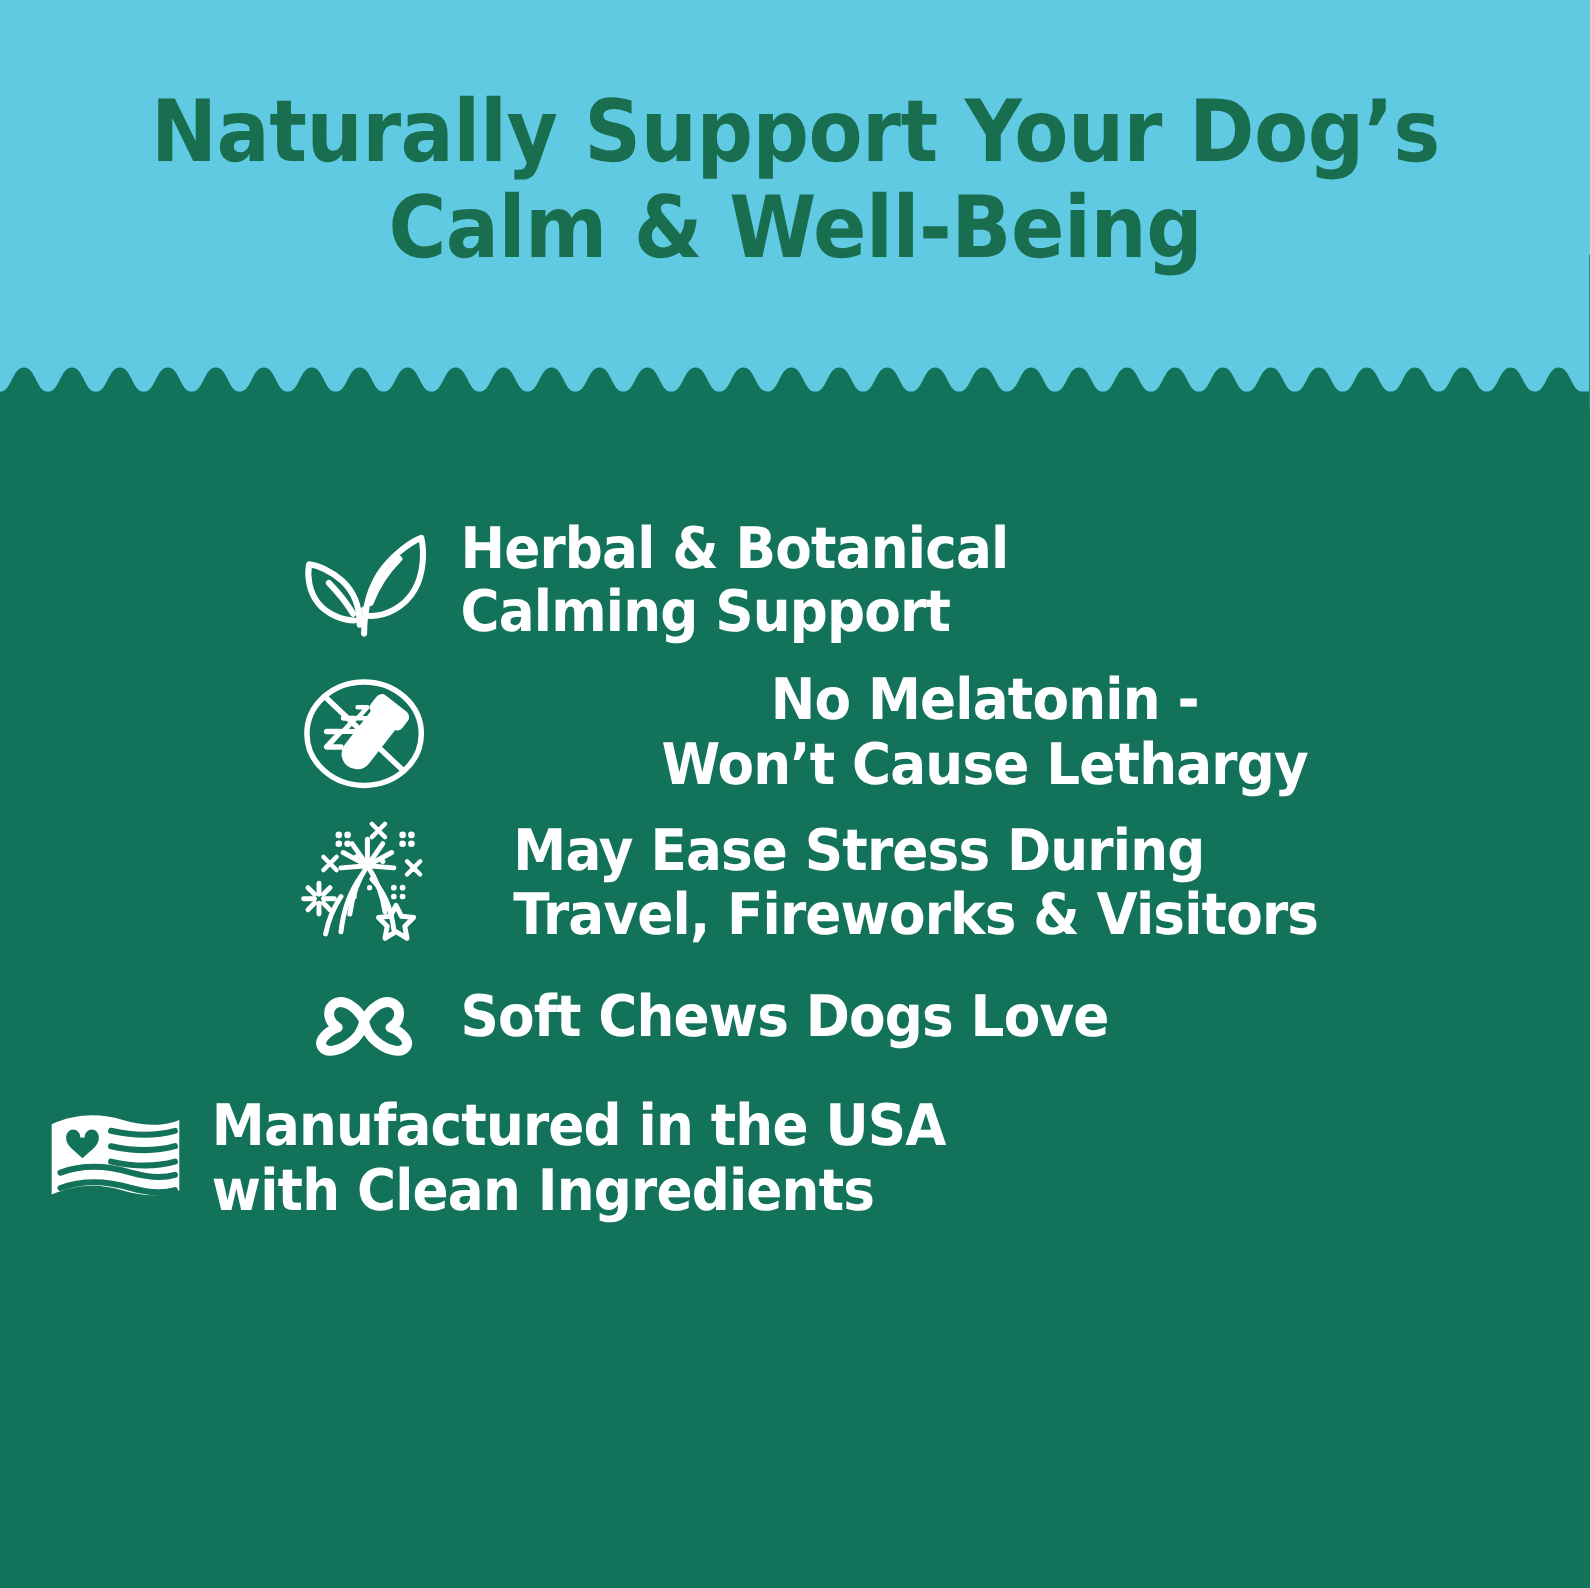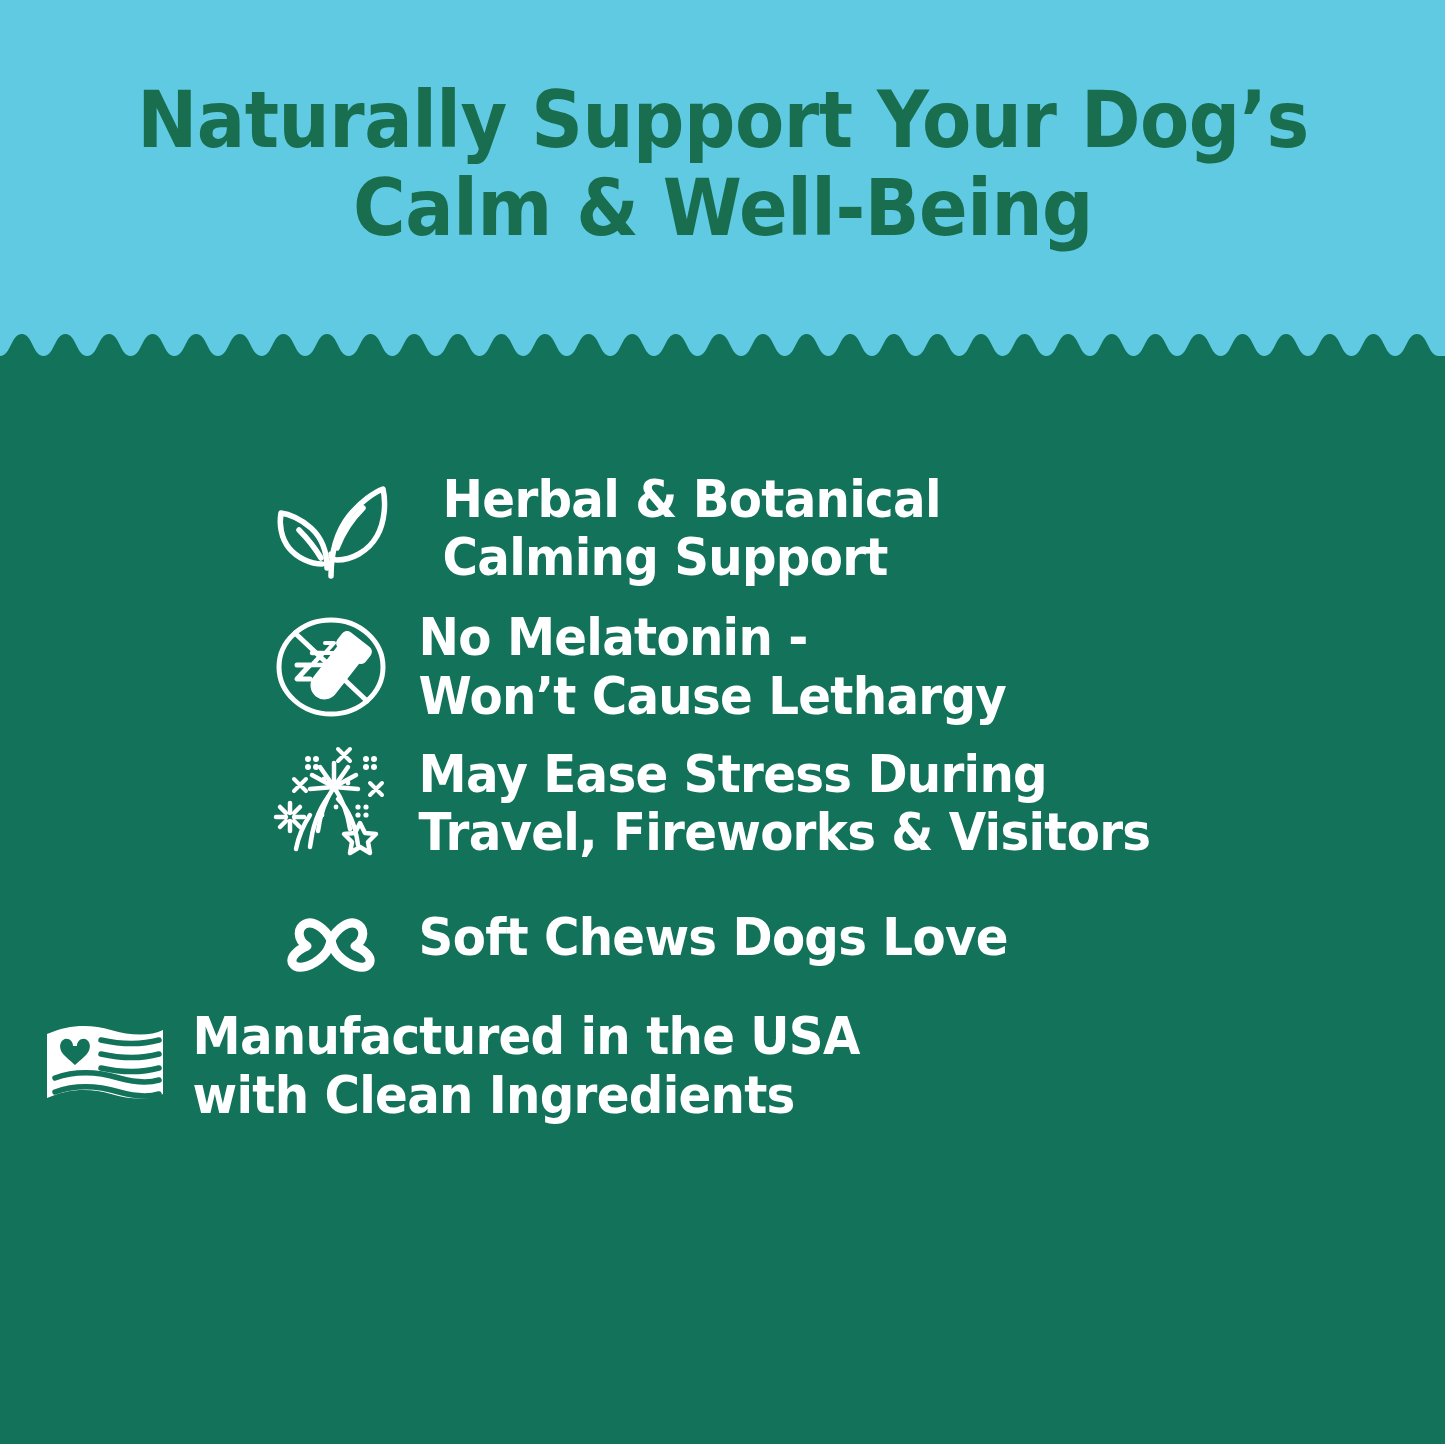--- a/index.html
+++ b/index.html
@@ -105,23 +105,23 @@
     padding-left: 20px;
     transform: scaleX(0.93);
     transform-origin: left center;
   }
   .feature-text .tline {
     display: block;
     white-space: nowrap;
   }
 
   
-  .row-1 { margin-bottom: 22px; gap: 24px; }
-  .row-2 { margin-bottom: 20px; }
-  .row-3 { margin-bottom: 18px; }
+  .row-1 { margin-bottom: 22px; }
+  .row-2 { margin-bottom: 20px; text-align: center; }
+  .row-3 { margin-bottom: 6px; gap: 48px; }
   .row-4 { margin-bottom: 14px; }
   .row-5 { margin-bottom: 12px; }
   .row-6 { margin-bottom: 0; padding-left: 36px; }
 </style>
 </head>
 <body>
 
 <div class="infographic">
 
   <div class="header-band">

